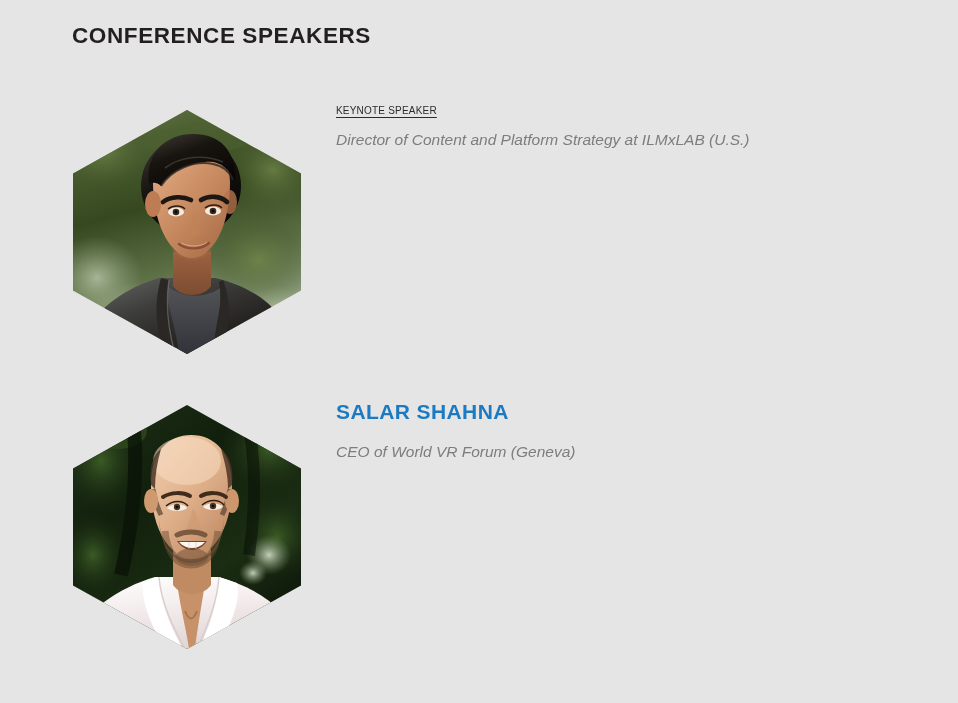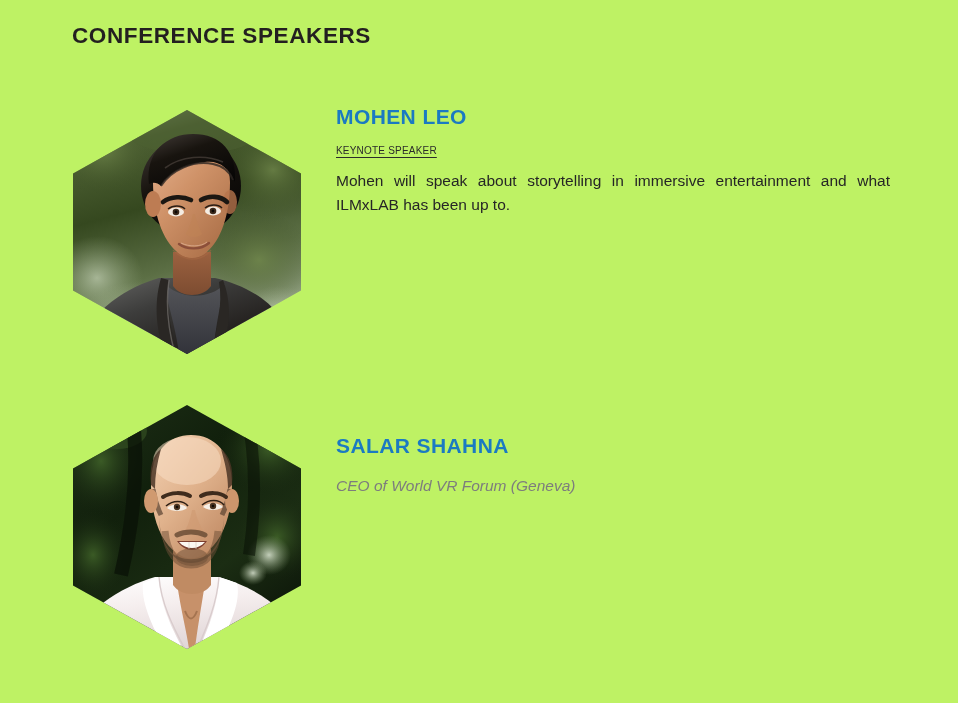--- a/index.html
+++ b/index.html
@@ -12,21 +12,21 @@
     width: 958px;
     height: 703px;
     position: relative;
     overflow: hidden;
     font-family: "Liberation Sans", sans-serif;
     -webkit-font-smoothing: antialiased;
   }
   .slide {
     position: absolute;
     inset: 0;
-    background: #bef264;
+    background: #e5e5e5;
   }
 
   
   .slide-title {
     position: absolute;
     left: 72px;
     top: 22px;
     font-size: 22.5px;
     font-weight: bold;
     letter-spacing: 0.6px;
@@ -100,21 +100,21 @@
     line-height: 1.5;
     text-align: justify;
     text-justify: inter-word;
     margin: 0;
     width: 554px;
   }
   .speaker-desc > span { display: inline; }
 
   
   .speaker-2 .speaker-affiliation { margin-bottom: 32px; }
-  .speaker-2 .speaker-name { margin-bottom: 16px; margin-top: 34px; }
+  .speaker-2 .speaker-name { margin-bottom: 16px; }
 </style>
 </head>
 <body>
 
 <div class="slide">
 
   <div class="slide-title">CONFERENCE SPEAKERS</div>
 
   <div class="speaker speaker-1">
 
@@ -207,27 +207,24 @@
         <path d="M120 104 C 118 114, 115 120, 113 124 C 116 128, 126 128, 129 124 C 127 119, 124 113, 122 104" fill="#c08456" opacity="0.55"></path>
 
         <path d="M106 134 C 114 140, 128 140, 136 133" stroke="#8c4f3a" stroke-width="2.4" fill="none" stroke-linecap="round"></path>
         <path d="M108 133 C 116 137, 128 137, 134 132" stroke="#e2b59a" stroke-width="1" fill="none" opacity="0.7"></path>
 
         <path d="M100 140 C 112 152, 128 152, 138 140" stroke="#a96a44" stroke-width="1.6" fill="none" opacity="0.5"></path>
       </svg>
     </div>
 
     <div class="speaker-text">
-      <div class="speaker-name">MOHEN LEO</div>
       <div class="speaker-role">
         <span class="ul">KEYNOTE SPEAKER </span>
       </div>
-      <div class="speaker-desc">
-        <span>Mohen will speak about storytelling in immersive entertainment and what ILMxLAB has been up to.</span>
-      </div>
+      <div class="speaker-affiliation">Director of Content and Platform Strategy at ILMxLAB (U.S.)</div>
     </div>
   </div>
 
   <div class="speaker speaker-2">
 
     <div class="photo-hex">
       <svg viewBox="0 0 228 244" preserveAspectRatio="xMidYMid slice">
         <defs>
           <linearGradient id="bg2" x1="0.1" y1="0" x2="0.8" y2="1">
             <stop offset="0%" stop-color="#1d2e16"></stop>

